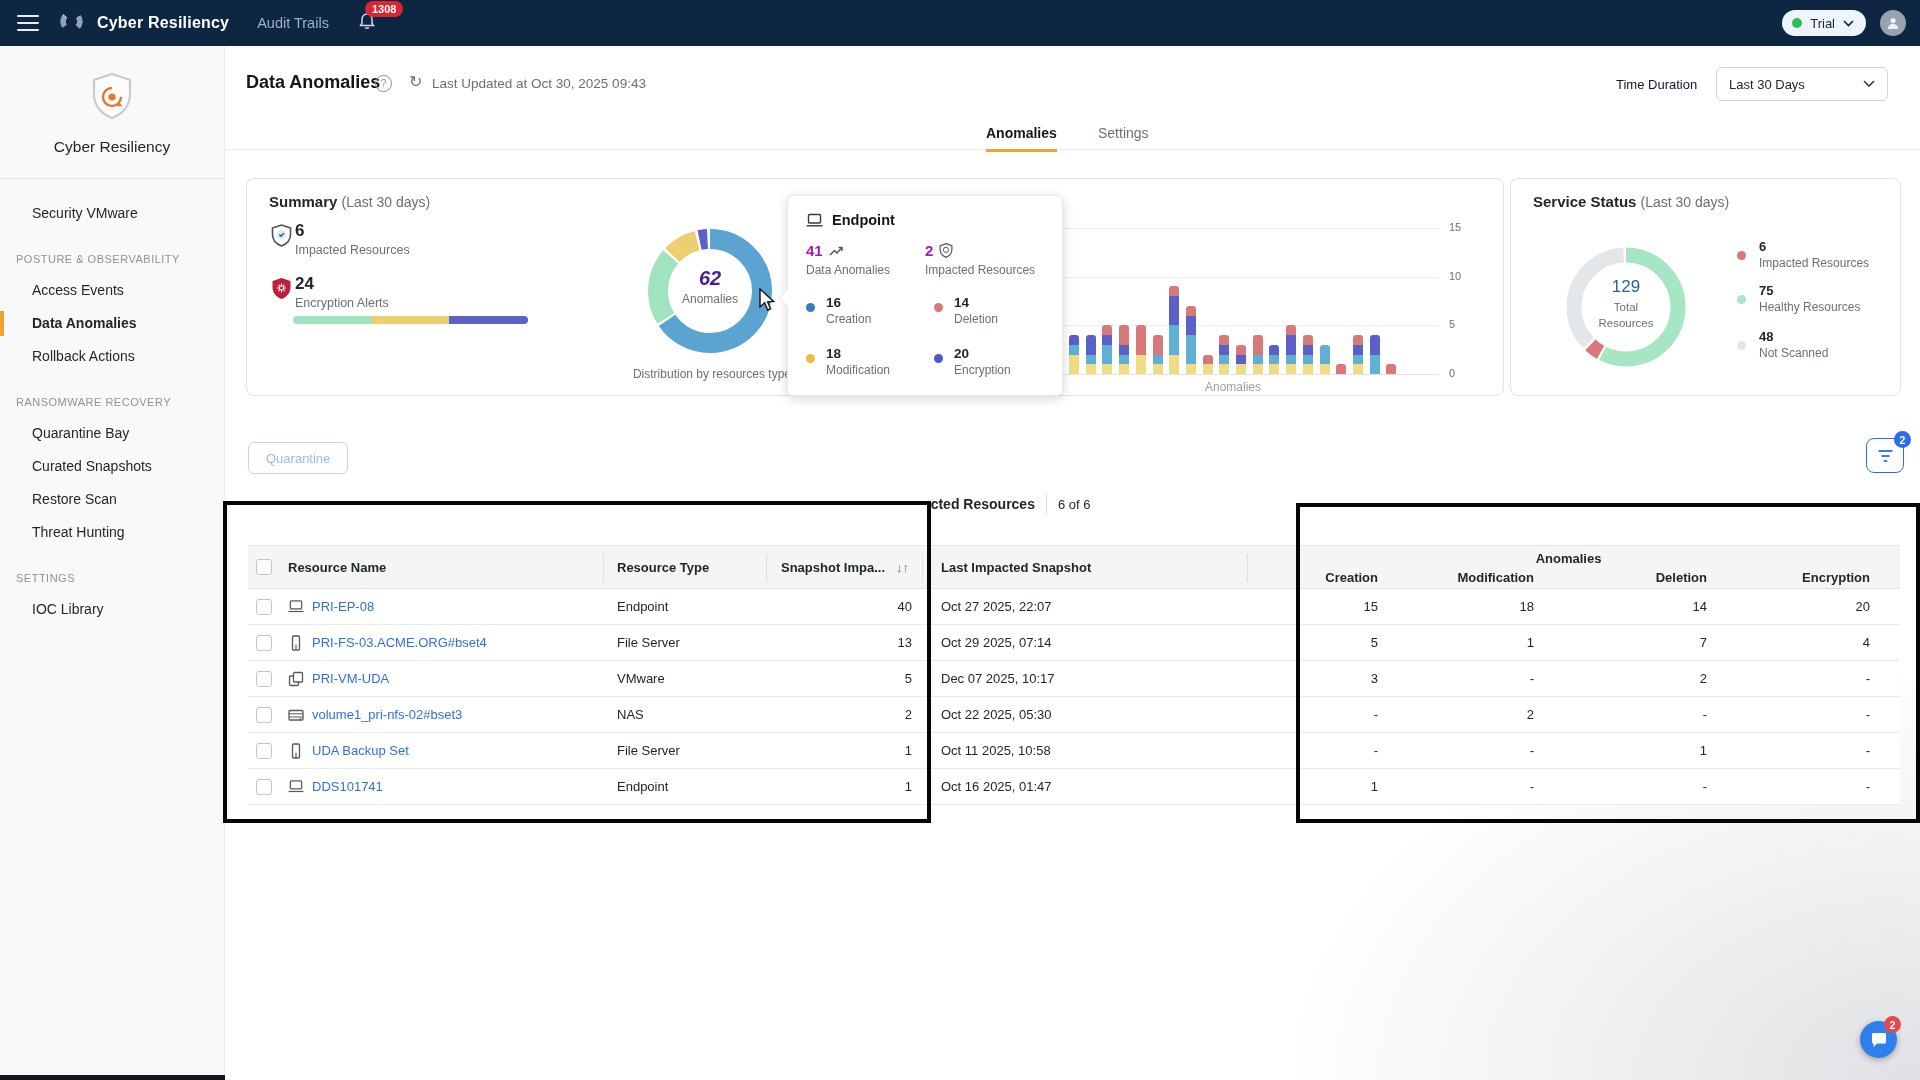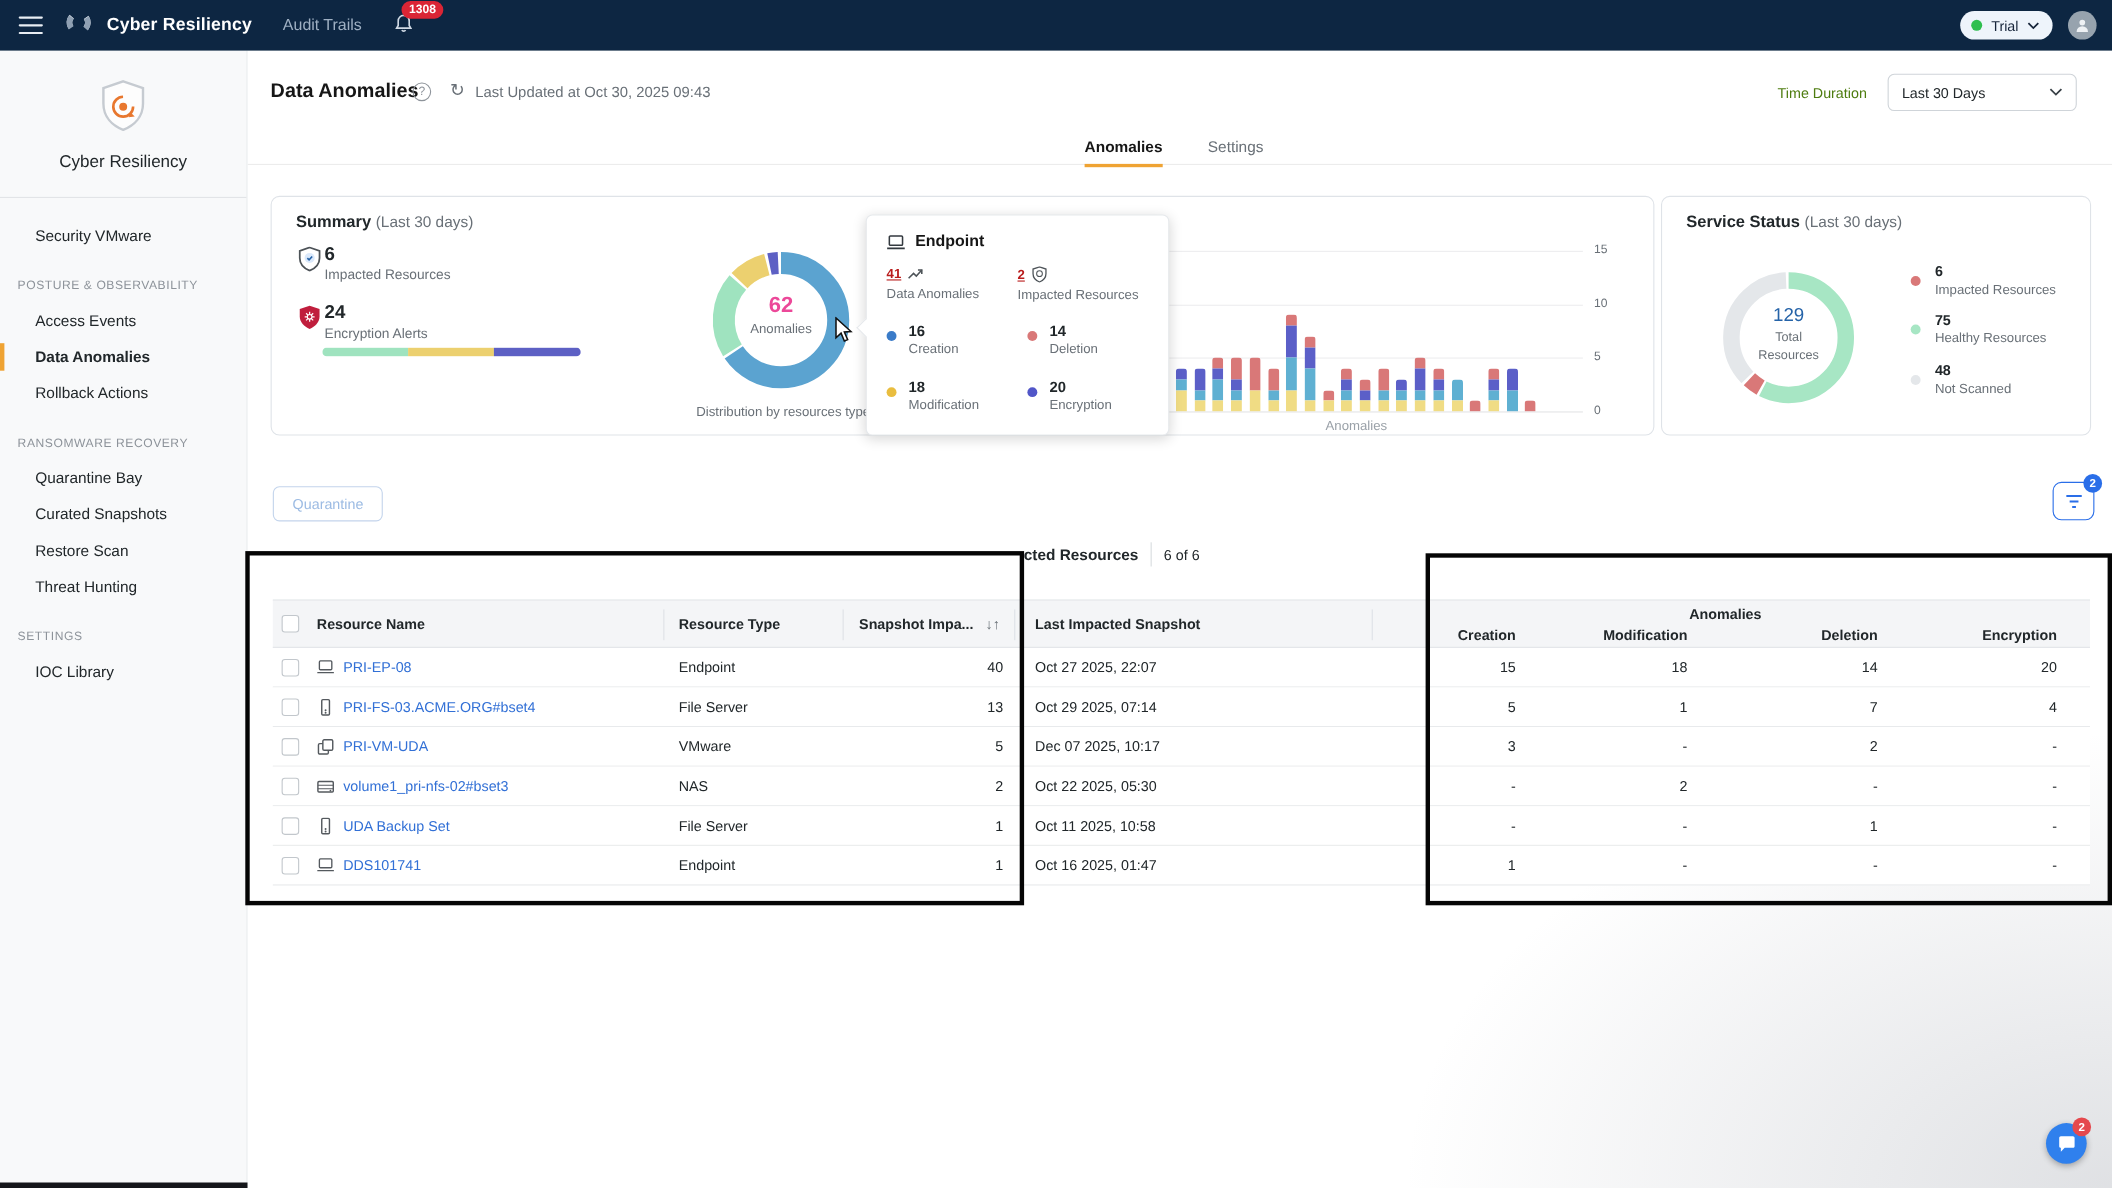--- a/index.html
+++ b/index.html
@@ -30,21 +30,21 @@
   .side-item { position:relative; height:33px; line-height:33px; padding-left:32px; font-size:14px; color:#21272a; cursor:pointer; white-space:nowrap; }
   .side-item.active { font-weight:bold; }
   .side-item.active::before { content:""; position:absolute; left:0; top:4px; width:4px; height:25px; background:#efa333; }
   .side-section { height:30px; line-height:30px; padding-left:16px; font-size:11px; letter-spacing:.5px; color:#8d939a; margin-top:14px; white-space:nowrap; }
 
   
   .page-title { position:absolute; left:246px; top:72px; font-size:18px; font-weight:bold; color:#161616; z-index:6; }
   .help-icon { position:absolute; left:375px; top:75px; width:17px; height:17px; border:1.4px solid #8d939a; border-radius:50%; color:#8d939a; font-size:11px; text-align:center; line-height:15px; z-index:6; cursor:pointer; }
   .refresh-icon { position:absolute; left:409px; top:72px; font-size:16px; color:#697077; z-index:6; cursor:pointer; }
   .last-updated { position:absolute; left:432px; top:76px; font-size:13.5px; color:#697077; z-index:6; }
-  .time-duration-label { position:absolute; left:1616px; top:77px; font-size:13px; color:#4d7c0f; z-index:6; }
+  .time-duration-label { position:absolute; left:1616px; top:77px; font-size:13px; color:#0f172a; z-index:6; }
   .time-select { position:absolute; left:1716px; top:67px; width:172px; height:34px; background:#fff; border:1px solid #cfd4d9; border-radius:6px; display:flex; align-items:center; justify-content:space-between; padding:0 12px; font-size:13px; color:#21272a; cursor:pointer; z-index:6; }
 
   
   .tabs-line { position:absolute; left:225px; top:149px; width:1695px; border-top:1px solid #ececec; z-index:4; }
   .tab { position:absolute; top:125px; font-size:14px; z-index:6; cursor:pointer; padding-bottom:8px; }
   .tab.active { color:#161616; font-weight:bold; border-bottom:3px solid #efa333; }
   .tab.inactive { color:#697077; }
   .tab-anomalies { left:986px; }
   .tab-settings { left:1098px; }
 
@@ -82,21 +82,21 @@
   .legend-value { position:absolute; left:22px; top:-8px; font-size:13px; font-weight:bold; color:#21272a; }
   .legend-label { position:absolute; left:22px; top:9px; font-size:12px; color:#697077; white-space:nowrap; }
 
   
   .tooltip-card { position:absolute; left:787px; top:195px; width:276px; height:201px; background:#fff; border:1px solid #e6e9ec; border-radius:6px; box-shadow:0 3px 12px rgba(0,0,0,.16); z-index:20; padding:16px 18px; }
   .tooltip-arrow { position:absolute; left:-7px; top:96px; width:12px; height:12px; background:#fff; border-left:1px solid #e6e9ec; border-bottom:1px solid #e6e9ec; transform:rotate(45deg); }
   .tt-title-row { display:flex; align-items:center; gap:9px; }
   .tt-title { font-size:14.5px; font-weight:bold; color:#161616; }
   .tt-stats { display:flex; margin-top:14px; }
   .tt-stat { width:128px; }
-  .tt-stat-value { font-size:12px; font-weight:bold; color:#b91c1c; display:flex; align-items:center; gap:6px;text-decoration:underline; }
+  .tt-stat-value { font-size:15px; font-weight:bold; color:#a21caf; display:flex; align-items:center; gap:6px; }
   .tt-stat-label { margin-top:4px; font-size:12px; color:#697077; white-space:nowrap; }
   .tt-grid { margin-top:18px; display:grid; grid-template-columns:128px 128px; row-gap:20px; }
   .tt-metric { position:relative; padding-left:20px; }
   .tt-dot { position:absolute; left:0; top:8px; width:9px; height:9px; border-radius:50%; }
   .tt-metric-value { font-size:13.5px; font-weight:bold; color:#21272a; }
   .tt-metric-label { margin-top:2px; font-size:12px; color:#697077; }
 
   .cursor-icon { position:absolute; left:756px; top:288px; z-index:25; }
 
   
@@ -270,21 +270,21 @@
       </div>
 
     <div class="donut-wrap" style="left:393px; top:42px;">
       <svg id="donut-anomalies" width="140" height="140" viewBox="0 0 140 140">
           <circle cx="70" cy="70" r="52" fill="none" stroke="#5ba3d0" stroke-width="20" stroke-dasharray="213.56050120817545 326.7256359733385" transform="rotate(-90 70 70)"></circle>
           <circle cx="70" cy="70" r="52" fill="none" stroke="#9fe3bf" stroke-width="20" stroke-dasharray="66.00698818795807 326.7256359733385" transform="rotate(148.06451612903226 70 70)"></circle>
           <circle cx="70" cy="70" r="52" fill="none" stroke="#ecd06f" stroke-width="20" stroke-dasharray="29.118609932903727 326.7256359733385" transform="rotate(223.5483870967742 70 70)"></circle>
           <circle cx="70" cy="70" r="52" fill="none" stroke="#5d60c4" stroke-width="20" stroke-dasharray="8.039536644301242 326.7256359733385" transform="rotate(258.38709677419354 70 70)"></circle>
         </svg>
       <div class="donut-center" style="left:0; top:46px; width:140px;">
-        <div style="font-size:20px; font-weight:bold; color:#ec4899;">62</div>
+        <div style="font-size:20px; font-weight:bold; color:#4c1d95;font-style:italic;">62</div>
         <div style="font-size:12px; color:#697077; margin-top:2px;">Anomalies</div>
       </div>
     </div>
     <div class="donut-caption">Distribution by resources type</div>
 
     <div class="chart" id="bar-chart">
       <div class="xlabel">Anomalies</div>
     <div class="gridline" style="top: 0px;"></div>
         <div class="ytick" style="top: -7px;">15</div>
         <div class="gridline" style="top: 48.6667px;"></div>

